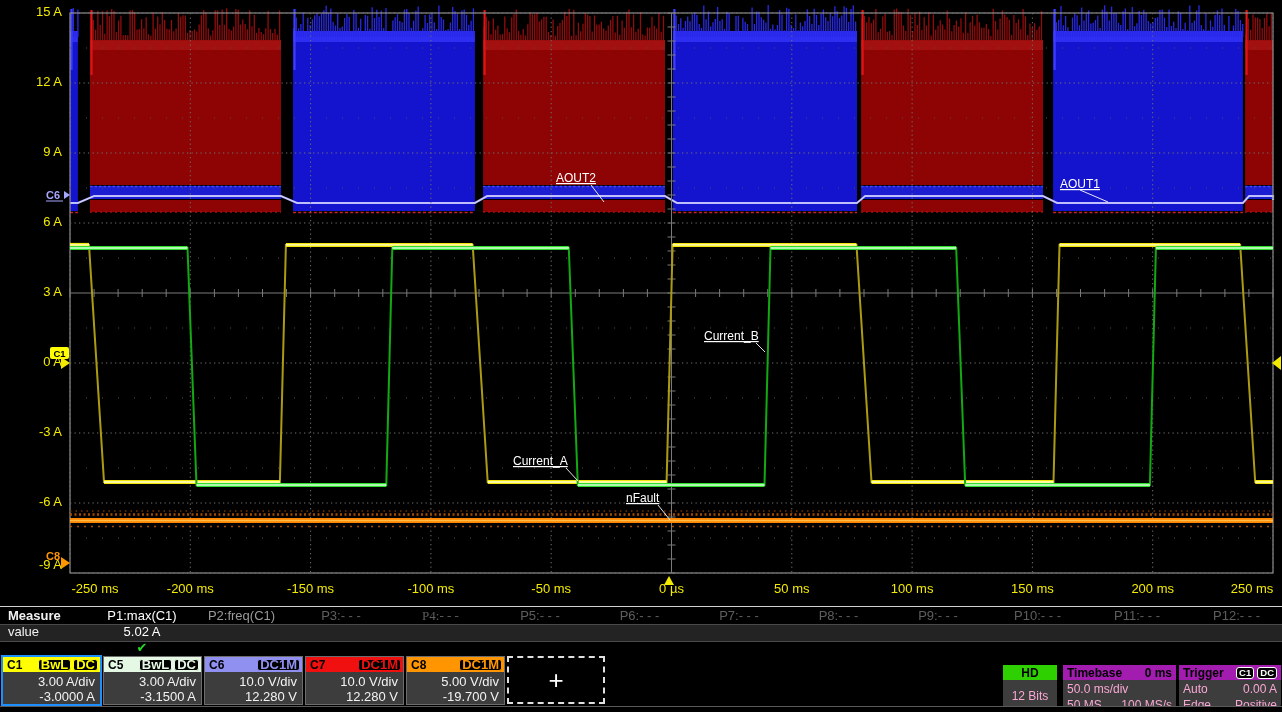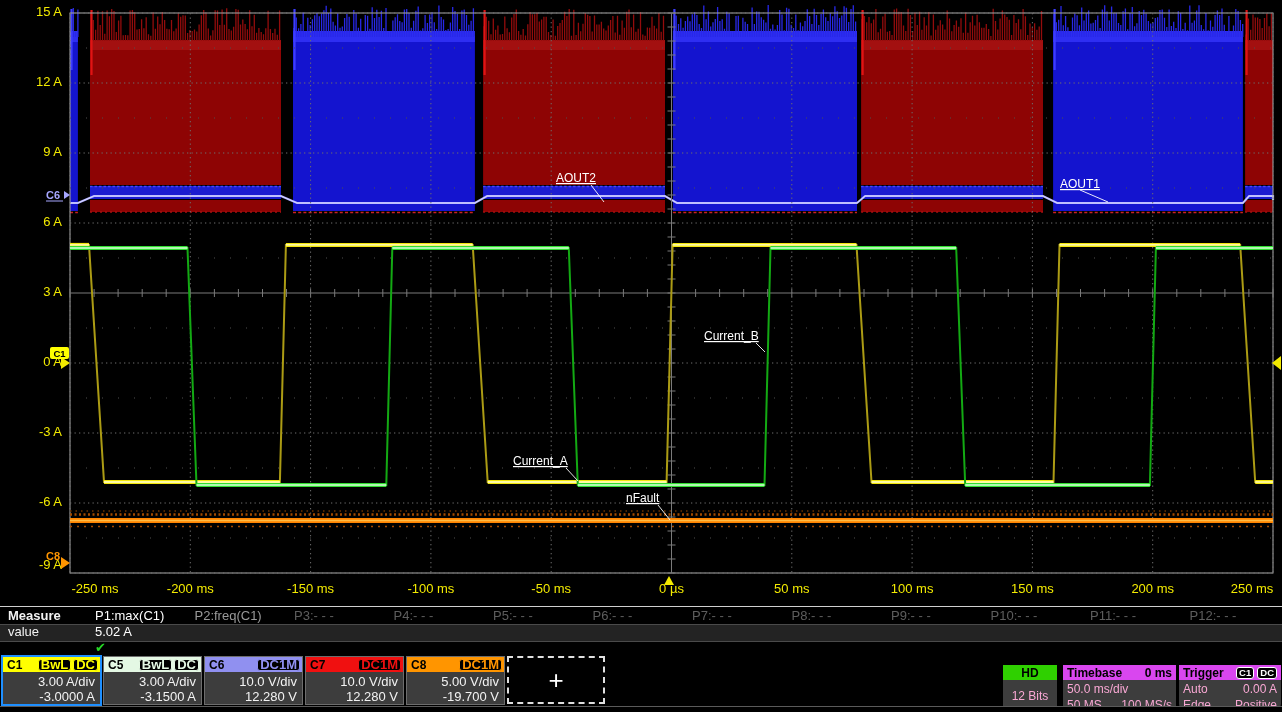--- a/index.html
+++ b/index.html
@@ -4,21 +4,21 @@
 <style>
   html,body{margin:0;padding:0;background:#000;width:1282px;height:712px;overflow:hidden;
     font-family:"Liberation Sans",sans-serif;}
   #screen{position:relative;width:1282px;height:712px;background:#000;}
   #wave{position:absolute;left:0;top:0;}
   
   #msep{position:absolute;left:0;top:606px;width:1282px;height:1px;background:#cfcfcf;}
   #valbg{position:absolute;left:0;top:624px;width:1282px;height:16px;background:#232323;border-top:1px solid #4a4a4a;border-bottom:1px solid #4a4a4a;}
   .mside{position:absolute;left:8px;height:16px;line-height:16px;font-size:13px;color:#f2f2f2;}
   .mtitle{font-weight:bold;}
-  .mcell{position:absolute;width:94px;height:28px;line-height:16px;font-size:13px;text-align:left;white-space:nowrap;}
+  .mcell{position:absolute;width:94px;height:28px;line-height:16px;font-size:13px;text-align:center;white-space:nowrap;}
   .mcell.active{color:#ffffff;}
   .mcell.dim{color:#9a9a9a;}
   .mcell.off{color:#5e5e5e;}
   .mcell.pvalue{color:#ffffff;}
   .mcell.pstatus{color:#25d825;font-size:13px;}
   
   #chanrow{position:absolute;left:2px;top:656px;display:flex;gap:2px;}
   .cbox{width:97px;height:47px;border:1px solid #6d6d6d;background:#3d3d3d;box-sizing:content-box;}
   .cbox.selected{border:2px solid #1e8fff;margin:-1px;}
   .chead{height:15px;display:flex;align-items:center;padding:0 2px 0 4px;}
@@ -26,21 +26,21 @@
   .bsp{flex:1;}
   .badge{font-size:13px;font-weight:bold;background:#000;border:1px solid;border-radius:3px;
     padding:0 2px;margin-left:2px;line-height:10px;height:10px;display:inline-block;}
   .cbody{padding:2px 5px 0 2px;text-align:right;color:#f2f2f2;font-size:13px;line-height:15px;}
   .addbox{width:94px;height:44px;border:2px dashed #e0e0e0;background:#000;display:flex;
     align-items:center;justify-content:center;color:#fff;font-size:26px;font-weight:300;}
   
   .rbox{position:absolute;top:656px;height:49px;background:#3d3d3d;box-sizing:border-box;margin-top:9px;}
   .rhead{height:15px;display:flex;align-items:center;font-size:12px;font-weight:bold;padding:0 4px;}
   .rhead.hd{background:#2fd000;color:#000;justify-content:center;}
-  .rhead.lt{background:#d946ef;color:#000;}
+  .rhead.lt{background:#a21caf;color:#000;}
   .rbody{color:#f9a8d4;font-size:12px;line-height:16px;padding:1px 4px 0 4px;}
   .jrow{display:flex;justify-content:space-between;}
   .rright{text-align:left;}
   .tbadge{font-size:9.5px;font-weight:bold;background:#000;color:#fff;border:1px solid #fff;
     border-radius:3px;padding:0 2px;margin-left:3px;line-height:10px;height:10px;display:inline-block;}
   #hdbody{display:flex;align-items:center;justify-content:center;height:32px;padding:0;}
   
   #footer{position:absolute;left:0;top:706px;width:1282px;height:6px;overflow:hidden;border-top:1px solid #5a5a5a;background:#000;}
 </style>
 </head>
@@ -432,21 +432,21 @@
   </div>
 
   <div id="footer">
     
   </div>
 <div class="mcell active" style="left: 95px; top: 608px;">P1:max(C1)</div>
     <div class="mcell pvalue" style="left: 95px; top: 624px;">5.02 A</div>
     <div class="mcell pstatus" style="left: 95px; top: 640px;">✔</div>
     <div class="mcell dim" style="left: 194.5px; top: 608px;">P2:freq(C1)</div>
     <div class="mcell off" style="left: 294px; top: 608px;">P3:- - -</div>
-    <div class="mcell off" style="left: 393.5px; top: 608px;">P4:- - -</div>
+    <div class="mcell off" style="left: 393.5px; top: 608px; font-family: Liberation Serif, serif;">P4:- - -</div>
     <div class="mcell off" style="left: 493px; top: 608px;">P5:- - -</div>
     <div class="mcell off" style="left: 592.5px; top: 608px;">P6:- - -</div>
     <div class="mcell off" style="left: 692px; top: 608px;">P7:- - -</div>
     <div class="mcell off" style="left: 791.5px; top: 608px;">P8:- - -</div>
     <div class="mcell off" style="left: 891px; top: 608px;">P9:- - -</div>
     <div class="mcell off" style="left: 990.5px; top: 608px;">P10:- - -</div>
     <div class="mcell off" style="left: 1090px; top: 608px;">P11:- - -</div>
     <div class="mcell off" style="left: 1189.5px; top: 608px;">P12:- - -</div>
   </div>
 

